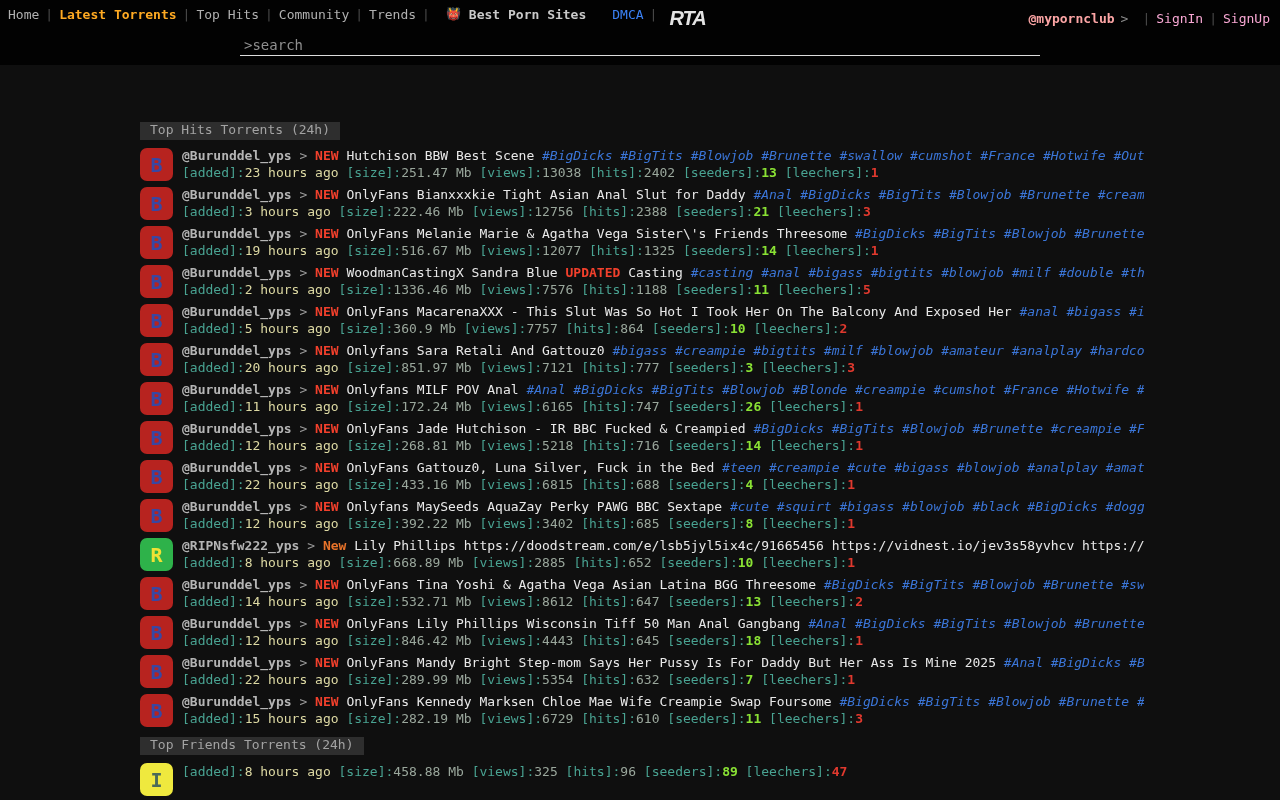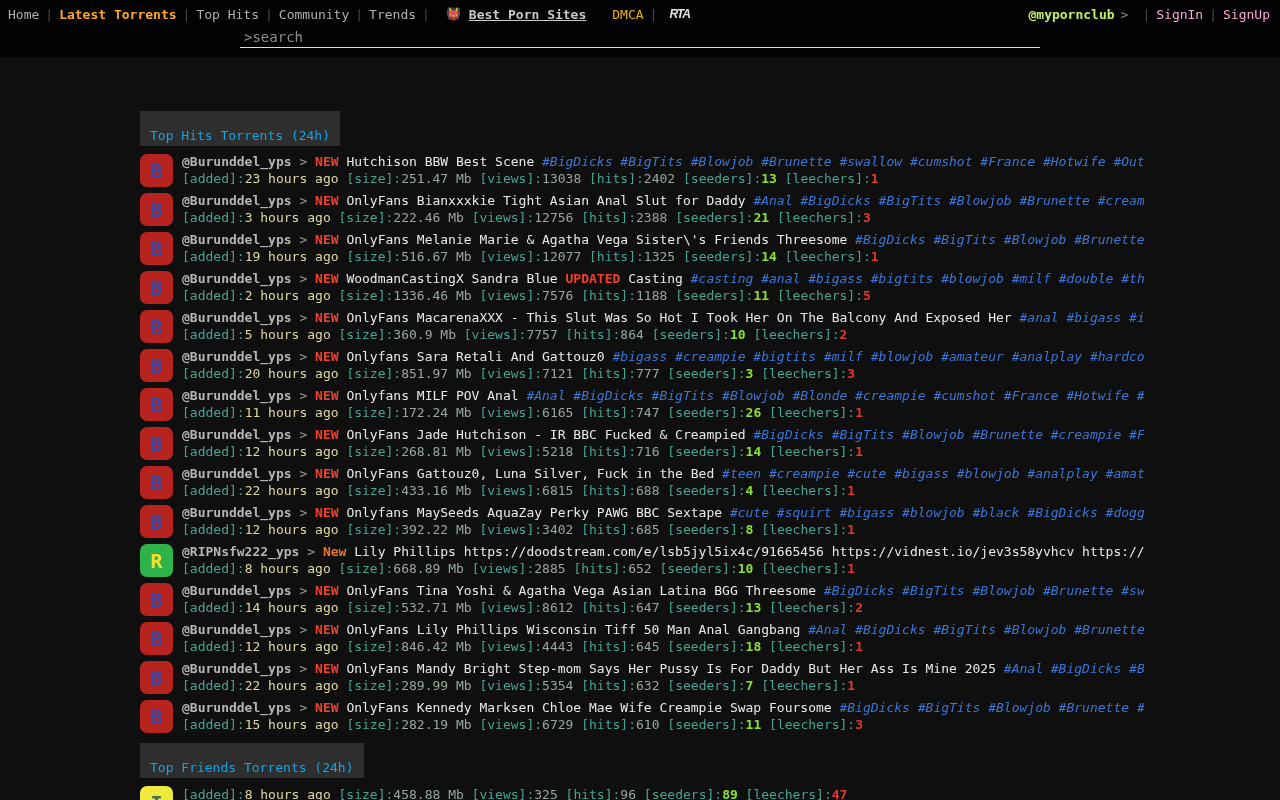--- a/index.html
+++ b/index.html
@@ -4,36 +4,36 @@
 <style>
   * { margin:0; padding:0; box-sizing:border-box; }
   html,body { width:1280px; height:800px; overflow:hidden; background:#0f0f0f;
               font-family:"DejaVu Sans Mono","Liberation Mono",monospace; }
   
   .topbar { background:#020202; padding-top:5px; }
   .nav-row { display:flex; padding:2px 10px 0 8px; font-size:13px; color:#b0b0b0; white-space:nowrap; }
   .sep { color:#4a4a4a; margin:0 6px; }
   .nav-item { color:#b0b0b0; cursor:pointer; }
   .nav-item.active { color:#ffaa22; font-weight:bold; }
-  .promo-link { color:#c9c9c9; font-weight:bold; text-decoration:underline; margin-left:2px; cursor:pointer; }
+  .promo-link { color:#c9c9c9; font-weight:bold; margin-left:2px; cursor:pointer; }
   .demon { font-size:12px; margin:0 6px 0 10px; }
-  .dmca { color:#eab308; margin-left:26px; cursor:pointer; }
-  .rta { font-family:"Liberation Sans",sans-serif; font-weight:900; font-style:italic; font-size:12px;
+  .dmca { color:#3b82f6; margin-left:26px; cursor:pointer; }
+  .rta { font-family:"Liberation Sans",sans-serif; font-weight:900; font-style:italic; font-size:20px;
          color:#e3e3e3; letter-spacing:-1px; margin-left:6px; cursor:pointer; }
   .nav-right { margin-left:auto; display:flex; align-items:center; }
-  .account { color:#bef264; font-weight:bold; cursor:pointer; }
+  .account { color:#fca5a5; font-weight:bold; cursor:pointer; }
   .acc-arrow { color:#8a8a8a; margin:0 8px 0 6px; }
   .authlink { color:#f9a8d4; cursor:pointer; }
   .search-row { display:flex; justify-content:center; padding:6px 8px 9px; }
   .search-input { width:800px; background:transparent; border:none; border-bottom:1px solid #dcdcdc;
                   color:#8f8f8f; font-family:inherit; font-size:14px; padding:1px 4px 2px; outline:none; }
   
   .content { padding-top:54px; }
-  .section-chip { display:inline-block; background:#2e2e2e; color:#0ea5e9; font-size:13px; font-weight:500;
-                  padding:17px 10px 3px; margin:0 0 8px 140px; }
+  .section-chip { display:inline-block; background:#2e2e2e; color:#a3a3a3; font-size:13px; font-weight:500;
+                  padding:0 10px 3px; margin:0 0 8px 140px; }
   .section-chip.second { margin-top:4px; }
   .rows {}
   .row { display:flex; margin:0 0 6px 140px; }
   .avatar { flex:0 0 33px; width:33px; height:33px; border-radius:7px; display:flex; align-items:center;
             justify-content:center; font-size:20px; font-weight:bold; margin-right:9px; cursor:pointer; }
   .row-text { width:962px; overflow:hidden; }
   .line1, .line2 { white-space:nowrap; font-size:13px; line-height:16px; }
   .line2 { margin-top:1px; }
   .user { color:#b5b5b5; font-weight:bold; cursor:pointer; }
   .arrow { color:#9a9a9a; }

